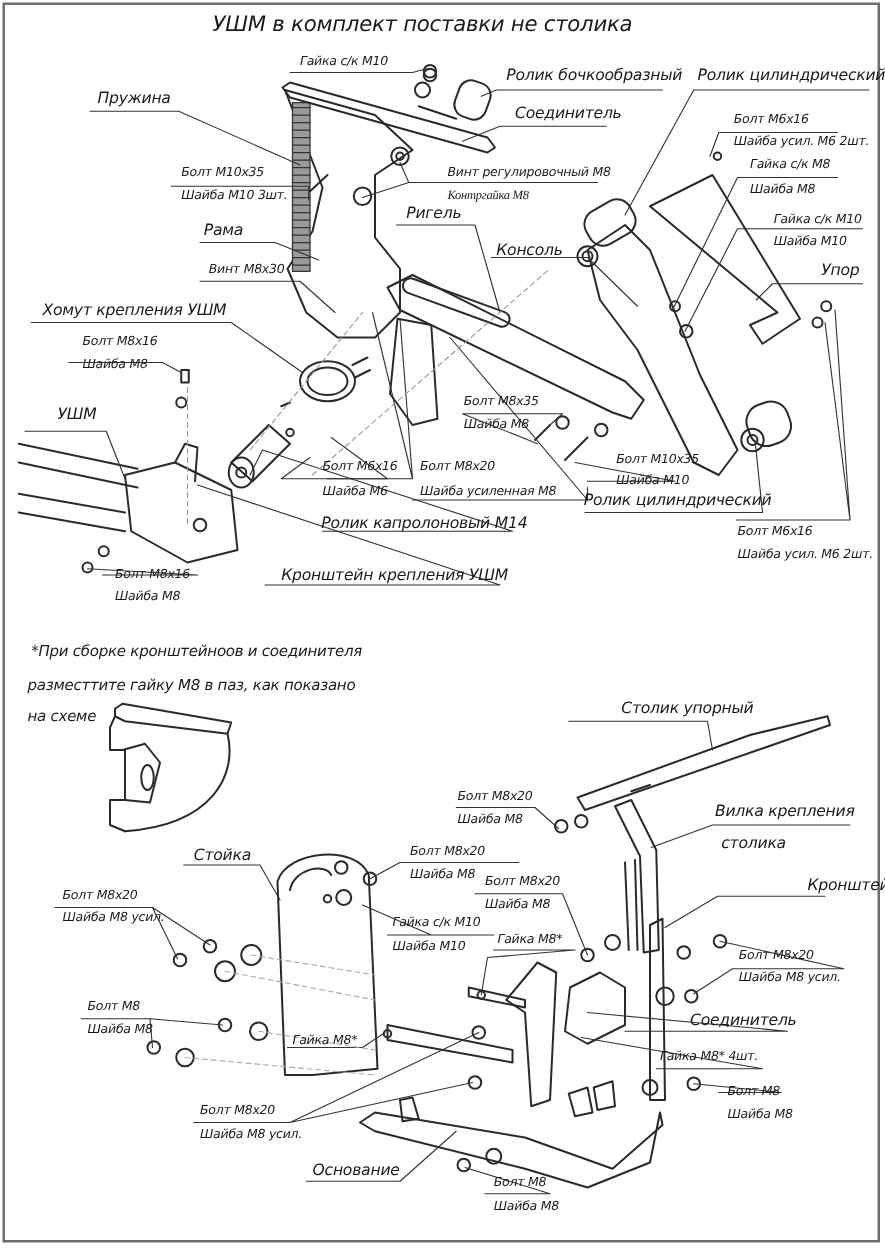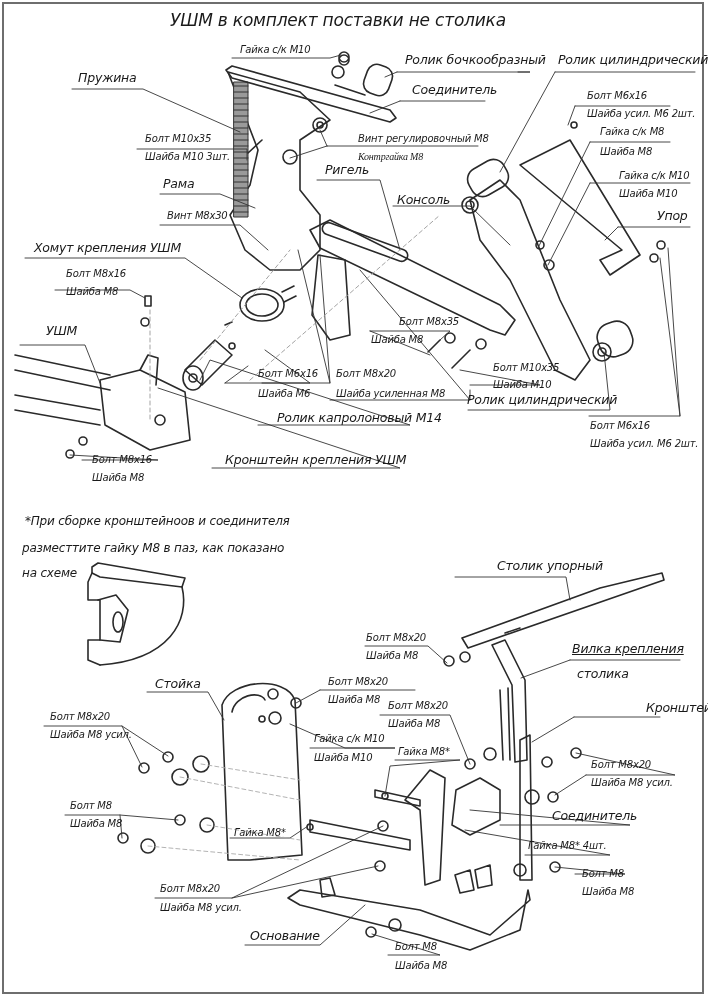--- a/index.html
+++ b/index.html
@@ -238,45 +238,45 @@
 <div class="lbl md" style="left:163px;top:176px;">Рама</div>
 <div class="lbl md" style="left:325px;top:162px;">Ригель</div>
 <div class="lbl sm" style="left:619px;top:170px;">Гайка с/к М10</div>
 <div class="lbl sm" style="left:619px;top:188px;">Шайба М10</div>
 <div class="lbl md" style="left:397px;top:192px;">Консоль</div>
 <div class="lbl sm" style="left:167px;top:210px;">Винт М8х30</div>
 <div class="lbl md" style="left:657px;top:208px;">Упор</div>
 <div class="lbl md" style="left:34px;top:240px;">Хомут крепления УШМ</div>
 <div class="lbl sm" style="left:66px;top:268px;">Болт М8х16</div>
 <div class="lbl sm" style="left:66px;top:286px;">Шайба М8</div>
-<div class="lbl sm" style="left:371px;top:316px;margin-left:28px;">Болт М8х35</div>
+<div class="lbl sm" style="left:371px;top:316px;">Болт М8х35</div>
 <div class="lbl sm" style="left:371px;top:334px;">Шайба М8</div>
 <div class="lbl md" style="left:46px;top:323px;">УШМ</div>
 <div class="lbl sm" style="left:493px;top:362px;">Болт М10х35</div>
 <div class="lbl sm" style="left:493px;top:379px;">Шайба М10</div>
 <div class="lbl sm" style="left:258px;top:368px;">Болт М6х16</div>
 <div class="lbl sm" style="left:258px;top:388px;">Шайба М6</div>
 <div class="lbl sm" style="left:336px;top:368px;">Болт М8х20</div>
 <div class="lbl sm" style="left:336px;top:388px;">Шайба усиленная М8</div>
 <div class="lbl md" style="left:467px;top:392px;">Ролик цилиндрический</div>
-<div class="lbl md" style="left:257px;top:410px;margin-left:20px;">Ролик капролоновый М14</div>
+<div class="lbl md" style="left:257px;top:410px;">Ролик капролоновый М14</div>
 <div class="lbl sm" style="left:590px;top:420px;">Болт М6х16</div>
 <div class="lbl sm" style="left:590px;top:438px;">Шайба усил. М6 2шт.</div>
 <div class="lbl md" style="left:225px;top:452px;">Кронштейн крепления УШМ</div>
 <div class="lbl sm" style="left:92px;top:454px;">Болт М8х16</div>
 <div class="lbl sm" style="left:92px;top:472px;">Шайба М8</div>
 
 <div class="lbl note" style="left:25px;top:514px;">*При сборке кронштейноов и соединителя</div>
 <div class="lbl note" style="left:22px;top:541px;">разместтите гайку М8 в паз, как показано</div>
 <div class="lbl note" style="left:22px;top:566px;">на схеме</div>
 
 <div class="lbl md" style="left:463px;top:558px;margin-left:34px;">Столик упорный</div>
 <div class="lbl sm" style="left:366px;top:632px;">Болт М8х20</div>
 <div class="lbl sm" style="left:366px;top:650px;">Шайба М8</div>
-<div class="lbl md" style="left:572px;top:641px;text-decoration:underline;">Вилка крепления</div>
+<div class="lbl md" style="left:572px;top:641px;">Вилка крепления</div>
 <div class="lbl md" style="left:577px;top:666px;">столика</div>
 <div class="lbl md" style="left:155px;top:676px;">Стойка</div>
 <div class="lbl sm" style="left:328px;top:676px;">Болт М8х20</div>
 <div class="lbl sm" style="left:328px;top:694px;">Шайба М8</div>
 <div class="lbl md" style="left:611px;top:700px;margin-left:35px;">Кронштейн</div>
 <div class="lbl sm" style="left:50px;top:711px;">Болт М8х20</div>
 <div class="lbl sm" style="left:50px;top:729px;">Шайба М8 усил.</div>
 <div class="lbl sm" style="left:388px;top:700px;">Болт М8х20</div>
 <div class="lbl sm" style="left:388px;top:718px;">Шайба М8</div>
 <div class="lbl sm" style="left:314px;top:733px;">Гайка с/к М10</div>

